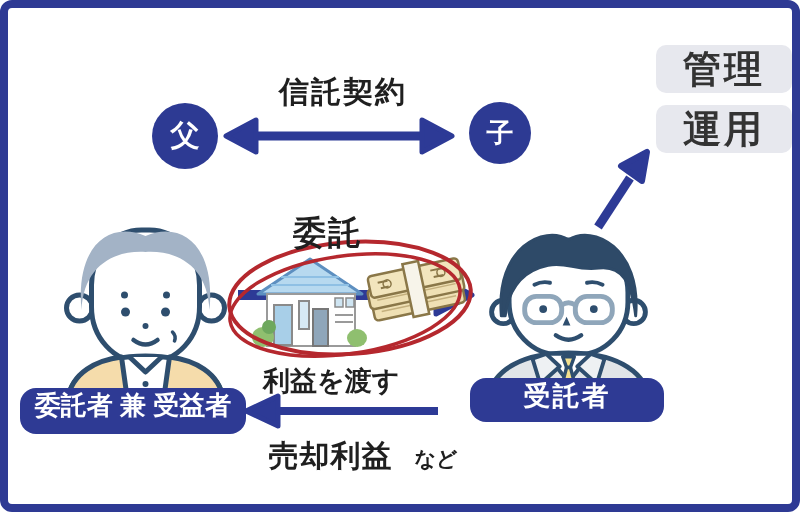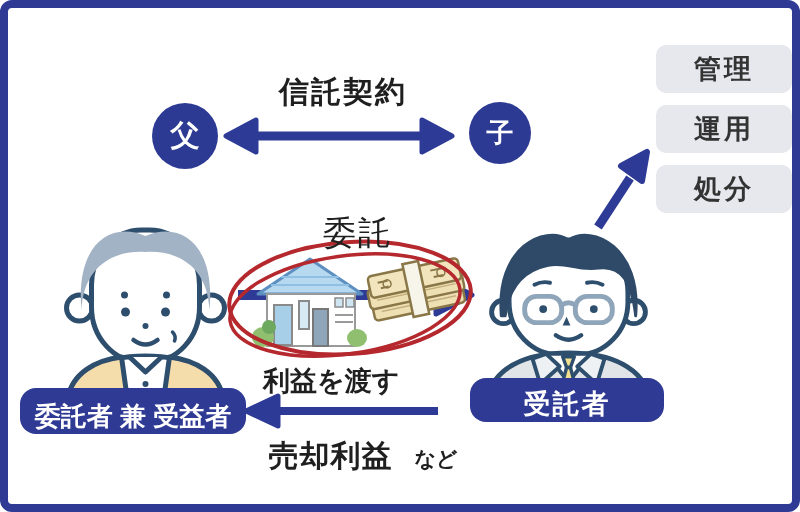--- a/index.html
+++ b/index.html
@@ -23,39 +23,39 @@
   .person-circle{
     border-radius:50%;background:#2d3a93;color:#ffffff;
     display:flex;align-items:center;justify-content:center;
     font-weight:900;z-index:4;
   }
   .father{left:144px;top:95px;width:66px;height:66px;font-size:29px;}
   .child{left:461px;top:94px;width:62px;height:62px;font-size:27px;}
   .duty-box{
     left:648px;width:136px;height:48px;background:#e7e8ee;border-radius:10px;
     display:flex;align-items:center;justify-content:center;
-    font-size:27px;font-weight:700;color:#333333;z-index:4;letter-spacing:3px;
+    font-size:38px;font-weight:700;color:#333333;z-index:4;letter-spacing:3px;
   }
   .duty-1{top:37px;} .duty-2{top:97px;} .duty-3{top:157px;}
   .entrust{
-    left:285px;top:203px;width:130px;text-align:center;
-    font-size:33px;font-weight:400;color:#1f1f1f;letter-spacing:2px;
+    left:285px;top:203px;width:130px;text-align:left;
+    font-size:33px;font-weight:700;color:#1f1f1f;letter-spacing:2px;
   }
   .profit{
     left:255px;top:355px;width:190px;text-align:left;
     font-size:27px;font-weight:900;color:#1f1f1f;
   }
   .saleprofit{
     left:240px;top:428px;width:230px;text-align:center;color:#1f1f1f;
   }
   .saleprofit .big{font-size:30px;font-weight:900;letter-spacing:1px;margin-top:11px;}
   .saleprofit .small{font-size:21px;font-weight:900;margin-left:22px;}
   .role-label{
     background:#2e3a94;color:#ffffff;border-radius:16px;
-    display:flex;align-items:flex-end;justify-content:center;
+    display:flex;align-items:flex-start;justify-content:center;
     font-weight:700;z-index:5;white-space:nowrap;
   }
   .settlor-label{left:12px;top:380px;width:226px;height:46px;font-size:26px;}
   .trustee-label{left:462px;top:370px;width:194px;height:44px;font-size:27px;letter-spacing:2px;}
   .house{left:243px;top:243px;width:118px;height:100px;}
   .money{left:356px;top:240px;width:104px;height:84px;transform:rotate(-12deg);}
   .elderly{left:35px;top:192px;width:205px;height:200px;}
   .trustee-man{left:468px;top:214px;width:185px;height:176px;}
 </style>
 </head>
@@ -89,23 +89,20 @@
   </div>
   <div class="abs person-circle child">
     <span>子</span>
   </div>
 
   <div class="abs duty-box duty-1">
     <span>管理</span>
   </div>
   <div class="abs duty-box duty-2">
     <span>運用</span>
-  </div>
-  <div class="abs duty-box duty-3">
-    <span>処分</span>
   </div>
 
   <div class="abs layer-text entrust">委託</div>
   <div class="abs layer-text profit">利益を渡す</div>
   <div class="abs layer-text saleprofit">
     <span class="big">売却利益</span><span class="small">など</span>
   </div>
 
   <div class="abs layer-art house">
     <svg width="118" height="100" viewBox="0 0 118 100">

